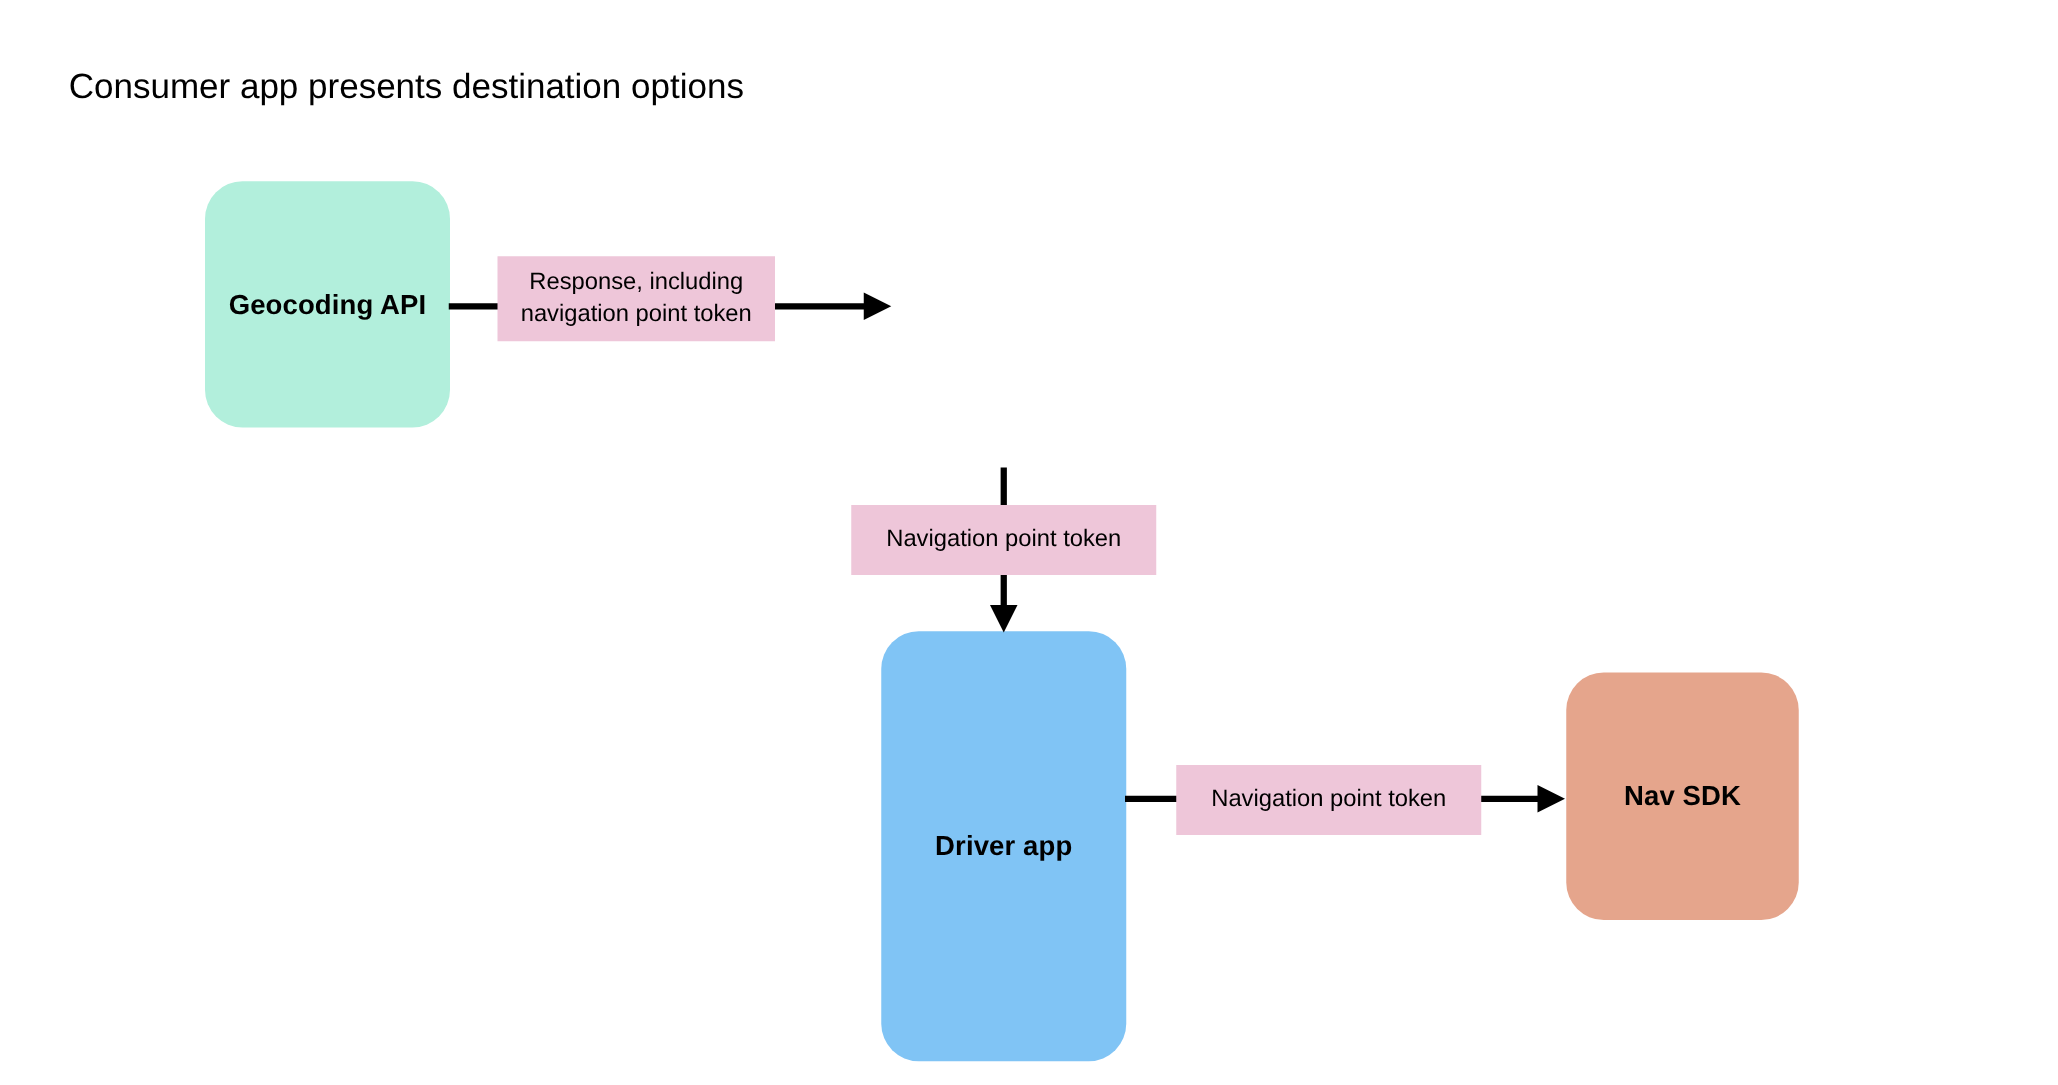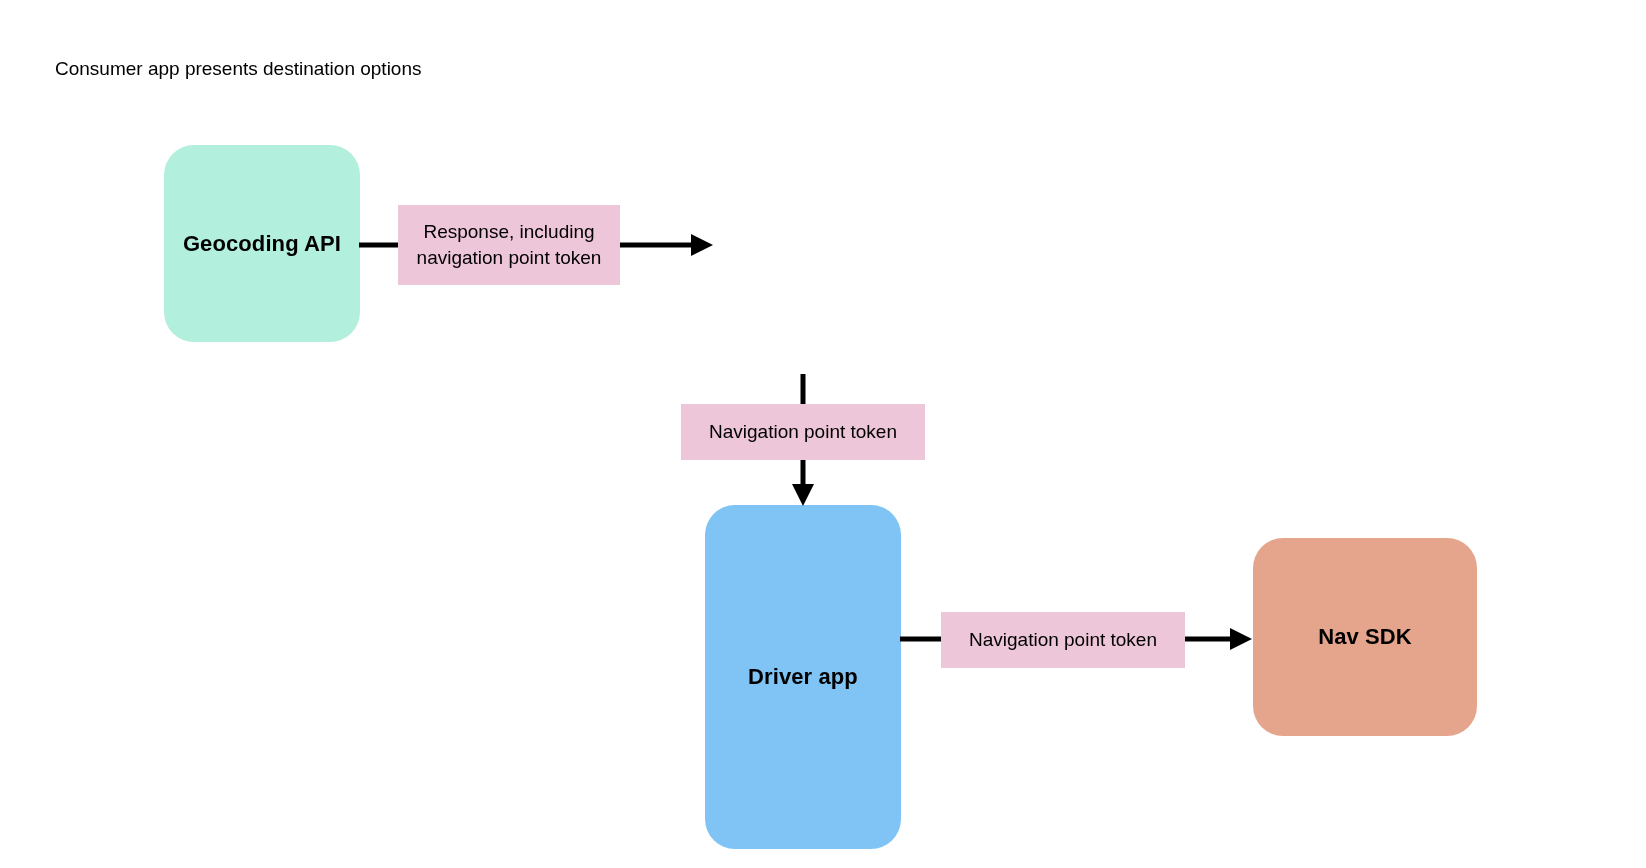--- a/index.html
+++ b/index.html
@@ -15,21 +15,21 @@
     position: relative;
     width: 1646px;
     height: 868px;
     background: #ffffff;
     overflow: hidden;
   }
 
   
   .col-header {
     position: absolute;
-    font-size: 19px;
+    font-size: 28px;
     line-height: 28px;
     color: #000000;
     white-space: nowrap;
     font-weight: 400;
   }
 
   
   .node {
     position: absolute;
     border-radius: 30px;
@@ -108,25 +108,25 @@
 
   <div class="node" style="left:164px; top:145px; width:196px; height:197px; background:#B2EFDC;">
     <span class="node-label">Geocoding API</span>
   </div>
 
 
   <div class="node" style="left:705px; top:505px; width:196px; height:344px; background:#80C4F5;">
     <span class="node-label" style="margin-top:0px;">Driver app</span>
   </div>
 
-  <div class="node" style="left:1253px; top:538px; width:224px; height:198px; background:#E5A58C;">
+  <div class="node" style="left:1253px; top:538px; width:186px; height:198px; background:#E5A58C;">
     <span class="node-label">Nav SDK</span>
   </div>
 
-  <div class="edge-label" style="left:398px; top:205px; width:222px; height:80px; background:#EEC6D9;">
+  <div class="edge-label" style="left:398px; top:205px; width:222px; height:68px; background:#EEC6D9;">
     <span class="edge-label-text">Response, including navigation point token</span>
   </div>
 
   <div class="edge-label" style="left:681px; top:404px; width:244px; height:56px; background:#EEC6D9;">
     <span class="edge-label-text" style="white-space:nowrap;">Navigation point token</span>
   </div>
 
   <div class="edge-label" style="left:941px; top:612px; width:244px; height:56px; background:#EEC6D9;">
     <span class="edge-label-text" style="white-space:nowrap;">Navigation point token</span>
   </div>

